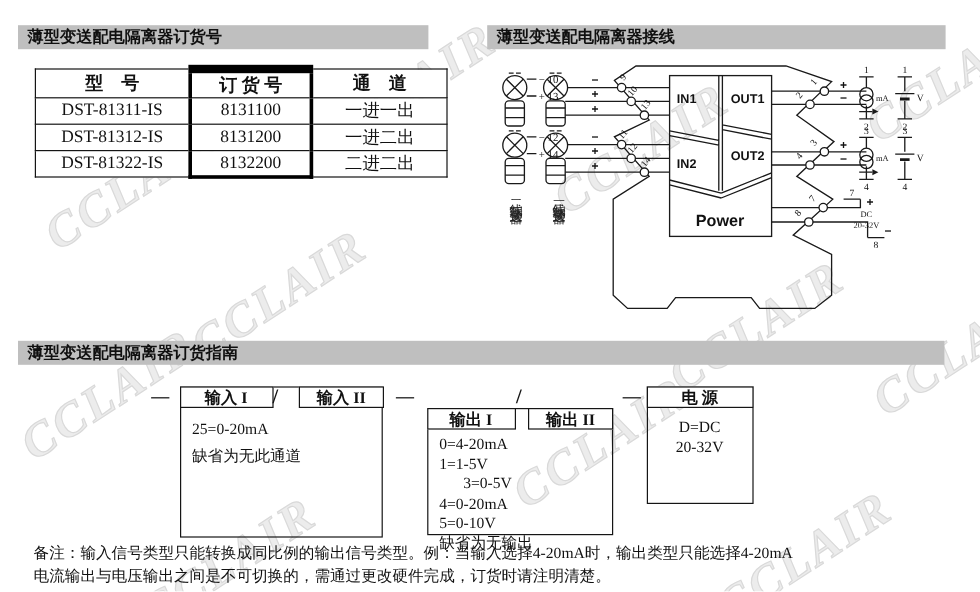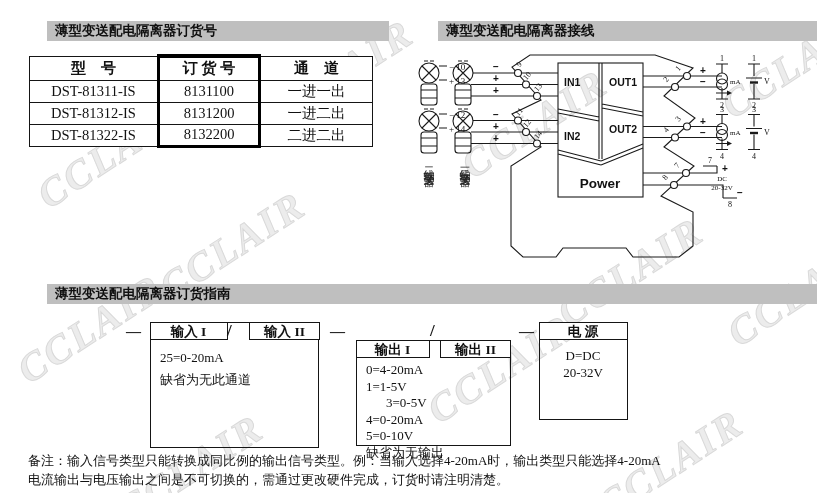--- a/index.html
+++ b/index.html
@@ -2,31 +2,31 @@
 <html><head>
 <meta charset="utf-8">
 <style>
   html,body{margin:0;padding:0;background:#fff;}
   #canvas{position:relative;width:817px;height:493px;background:#ffffff;overflow:hidden;
           font-family:"Liberation Sans",sans-serif;color:#111;}
   .wm{position:absolute;font-family:"Liberation Serif",serif;font-style:italic;font-weight:bold;
       font-size:40px;letter-spacing:3px;color:#ececec;-webkit-text-stroke:1px #d9d9d9;
       transform:rotate(-33deg);z-index:0;white-space:nowrap;}
   .bar{position:absolute;height:20px;background:#bfbfbf;z-index:2;
-       font-size:13.5px;font-weight:bold;color:#101010;line-height:20px;padding-left:8px;box-sizing:border-box;margin-left:32px;}
+       font-size:13.5px;font-weight:bold;color:#101010;line-height:20px;padding-left:8px;box-sizing:border-box;}
   
   #ordertable{position:absolute;left:29px;top:54px;z-index:2;border-collapse:collapse;
               font-family:"Liberation Serif",serif;}
   #ordertable td{border:1.5px solid #151515;text-align:center;padding:0;background:#fff;}
   #ordertable .c1{width:127px;} #ordertable .c2{width:98px;} #ordertable .c3{width:111px;}
   #ordertable tr{height:22px;} #ordertable tr.hd{height:24px;}
   #ordertable .hd td{font-weight:bold;font-size:15px;}
   #ordertable td{font-size:14.5px;}
   #ordertable td.thickL{border-left:3px solid #000;} #ordertable td.thickR{border-right:3px solid #000;}
-  #ordertable tr.hd td.thickT{border-top:4px solid #000000;}
+  #ordertable tr.hd td.thickT{border-top:7px solid #000000;}
   #ordertable tr.last td.thickB{border-bottom:3px solid #000;}
   
   .gbox{position:absolute;border:1.5px solid #151515;background:transparent;z-index:2;box-sizing:border-box;}
   .ghead{position:absolute;border:1.5px solid #151515;background:#fff;box-sizing:border-box;
          font-family:"Liberation Serif",serif;font-weight:bold;font-size:13.5px;text-align:center;line-height:16px;}
   .gline{font-family:"Liberation Serif",serif;font-size:13px;white-space:nowrap;}
   .dash{position:absolute;z-index:2;font-weight:bold;font-size:15px;font-family:"Liberation Serif",serif;}
   .slash{position:absolute;z-index:3;font-weight:bold;font-size:17px;font-family:"Liberation Serif",serif;}
   .vert{position:absolute;z-index:2;writing-mode:vertical-rl;text-orientation:upright;
         font-size:11px;letter-spacing:2px;font-family:"Liberation Sans",sans-serif;color:#222;}

